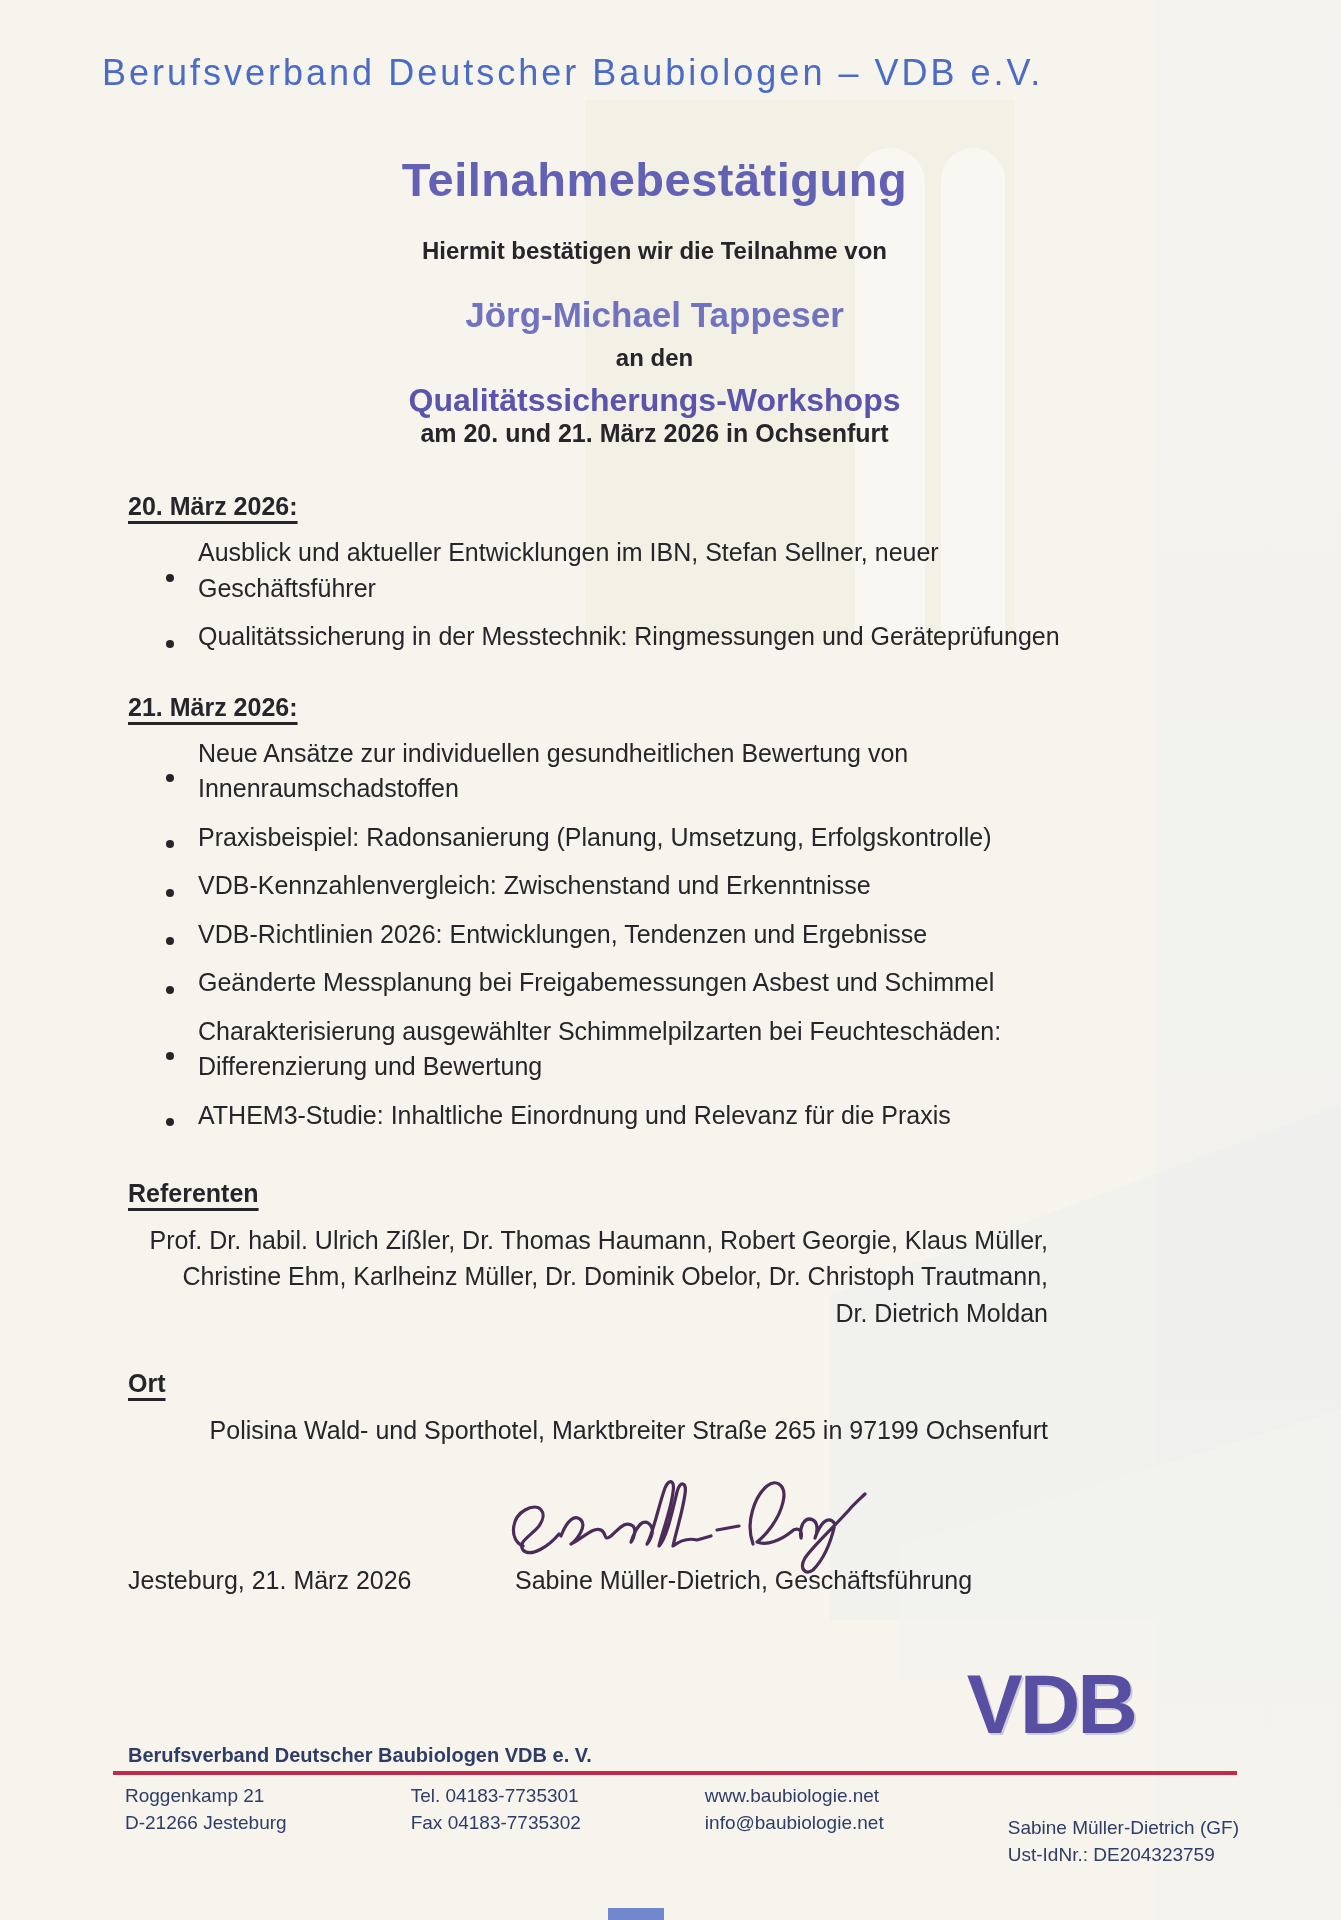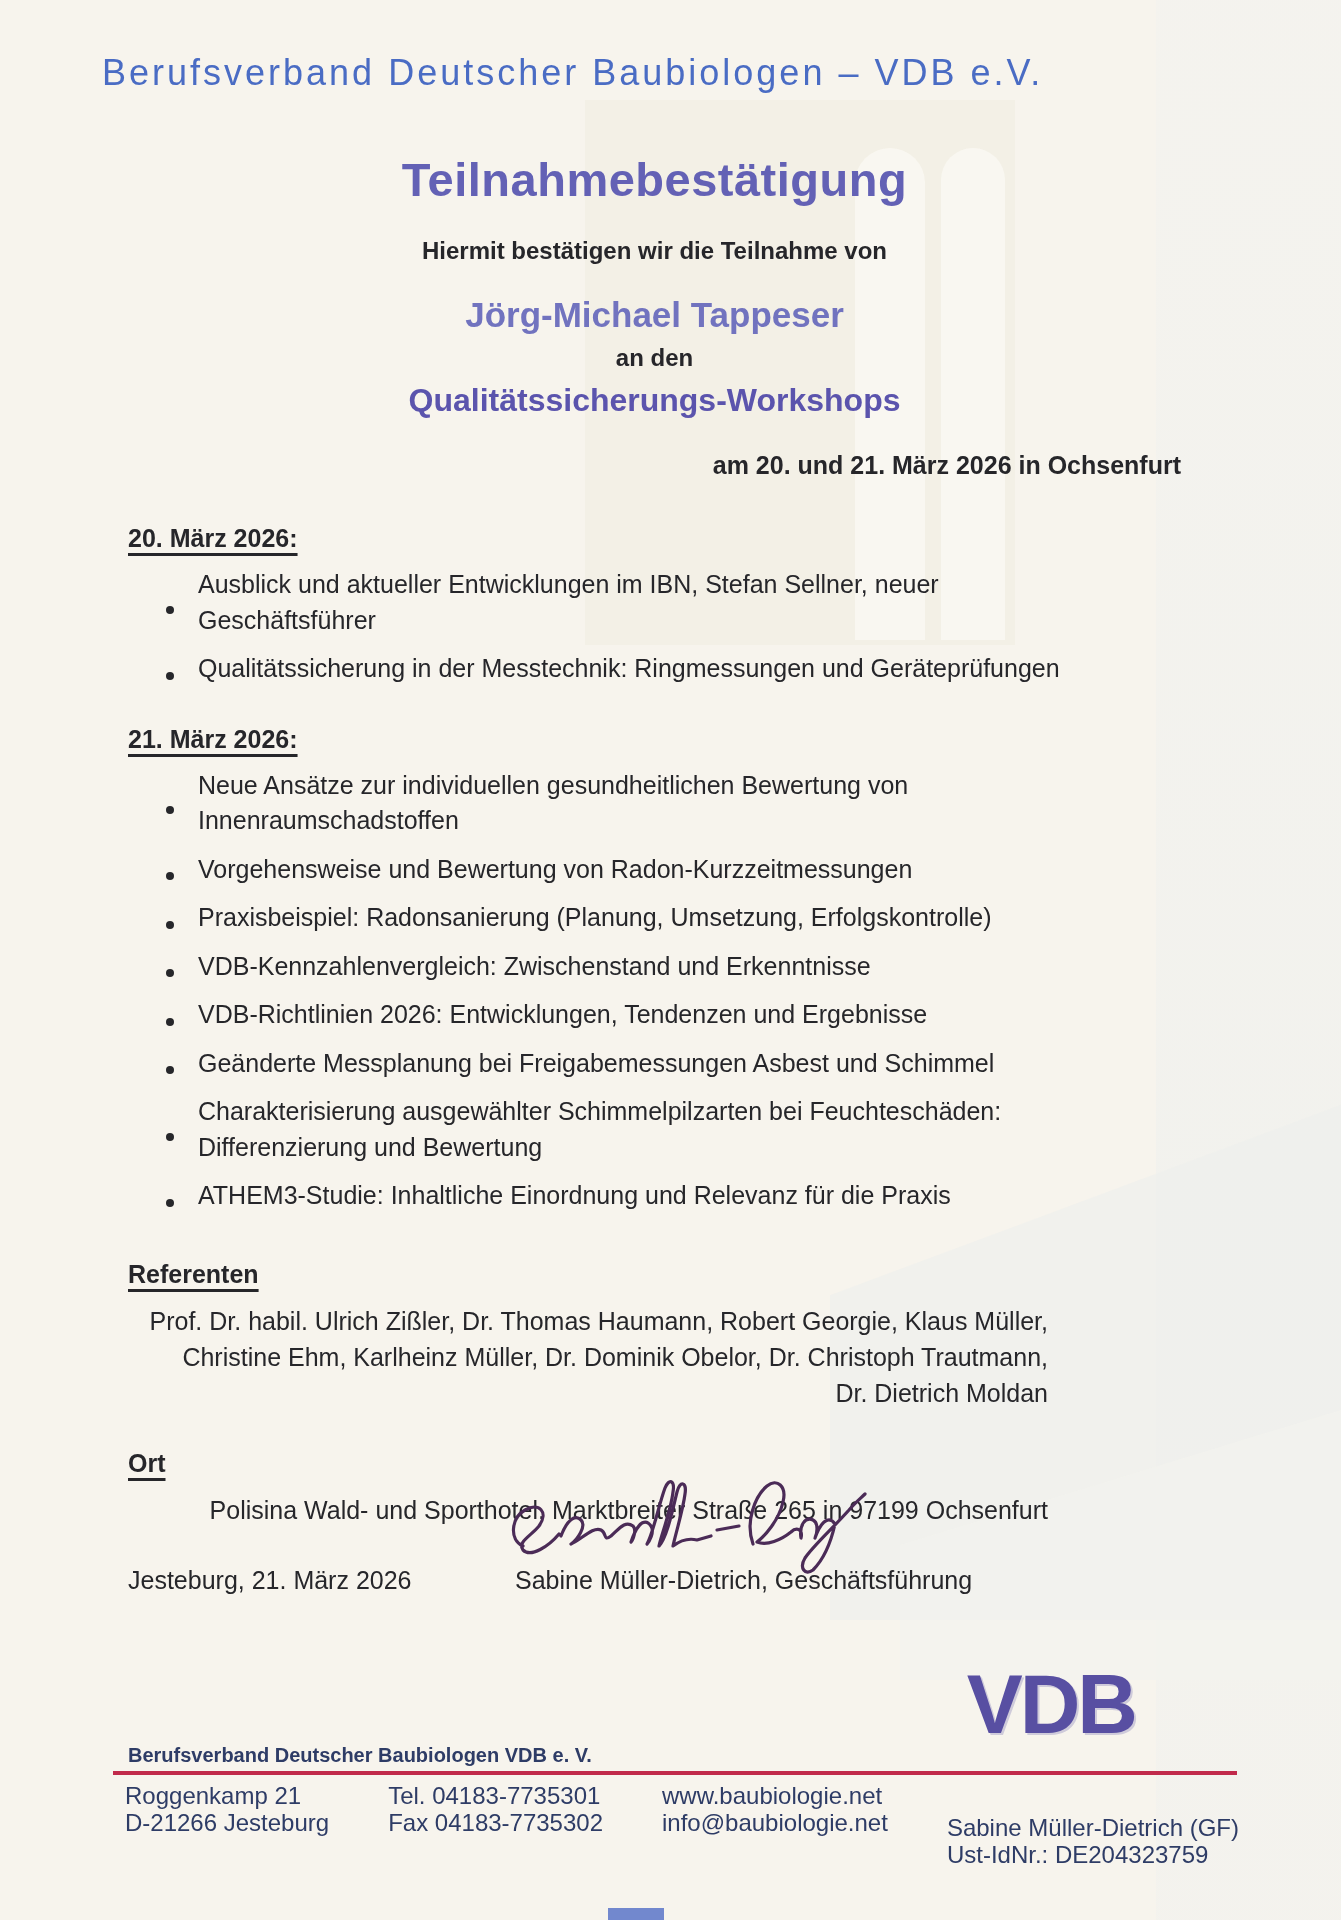--- a/index.html
+++ b/index.html
@@ -50,21 +50,21 @@
     margin-top:58px;
     font-size:47px;
     font-weight:bold;
     letter-spacing:.5px;
     color:var(--title_purple);
   }
   .intro-line{margin-top:30px;font-size:24px;font-weight:bold;}
   .participant{margin-top:30px;font-size:35px;font-weight:bold;color:var(--name_purple);}
   .connector{margin-top:9px;font-size:24px;font-weight:bold;}
   .event-title{margin-top:10px;font-size:32px;font-weight:bold;color:var(--event_purple);}
-  .event-date{margin-top:32px;font-size:25px;font-weight:bold;text-align:right;}
+  .event-date{font-size:25px;font-weight:bold;}
 
   .sec-heading{
     margin-top:44px;
     font-size:25px;font-weight:bold;
     text-decoration:underline;
     text-underline-offset:6px;
     text-decoration-thickness:2.5px;
     width:max-content;
   }
   .bullets{margin-top:14px;}
@@ -102,21 +102,21 @@
     position:absolute;right:206px;top:1662px;
     font-size:84px;font-weight:bold;letter-spacing:-3px;line-height:1;
     color:var(--logo_purple);
     text-shadow:2px 2px 0 rgba(88,79,162,.25);
   }
   .footer-org{position:absolute;left:128px;top:1744px;font-size:20px;font-weight:bold;color:var(--footer_navy);}
   .footer-rule{position:absolute;left:113px;right:104px;top:1771px;height:4px;background:var(--rule_red);}
   .footer-contacts{
     position:absolute;left:125px;right:102px;top:1782px;
     display:flex;justify-content:space-between;
-    font-size:24px;line-height:27px;color:var(--footer_navy);
+    font-size:19px;line-height:27px;color:var(--footer_navy);
   }
   .footer-col:last-child{text-align:left;margin-top:32px;}
 </style>
 </head>
 <body>
 
 <div class="page">
 
   <div class="wm wm-block"></div>
   <div class="wm wm-arch1"></div>
@@ -149,24 +149,20 @@
         <span class="bullet-text">Qualitätssicherung in der Messtechnik: Ringmessungen und Geräteprüfungen</span>
       </div>
     </div>
 
     <div class="sec-heading gap-md">21. März 2026:</div>
     <div class="bullets">
       <div class="bullet-row">
         <span class="bullet-dot"></span>
         <span class="bullet-text">Neue Ansätze zur individuellen gesundheitlichen Bewertung von
 Innenraumschadstoffen</span>
-      </div>
-      <div class="bullet-row">
-        <span class="bullet-dot"></span>
-        <span class="bullet-text">Vorgehensweise und Bewertung von Radon-Kurzzeitmessungen</span>
       </div>
       <div class="bullet-row">
         <span class="bullet-dot"></span>
         <span class="bullet-text">Praxisbeispiel: Radonsanierung (Planung, Umsetzung, Erfolgskontrolle)</span>
       </div>
       <div class="bullet-row">
         <span class="bullet-dot"></span>
         <span class="bullet-text">VDB-Kennzahlenvergleich: Zwischenstand und Erkenntnisse</span>
       </div>
       <div class="bullet-row">

